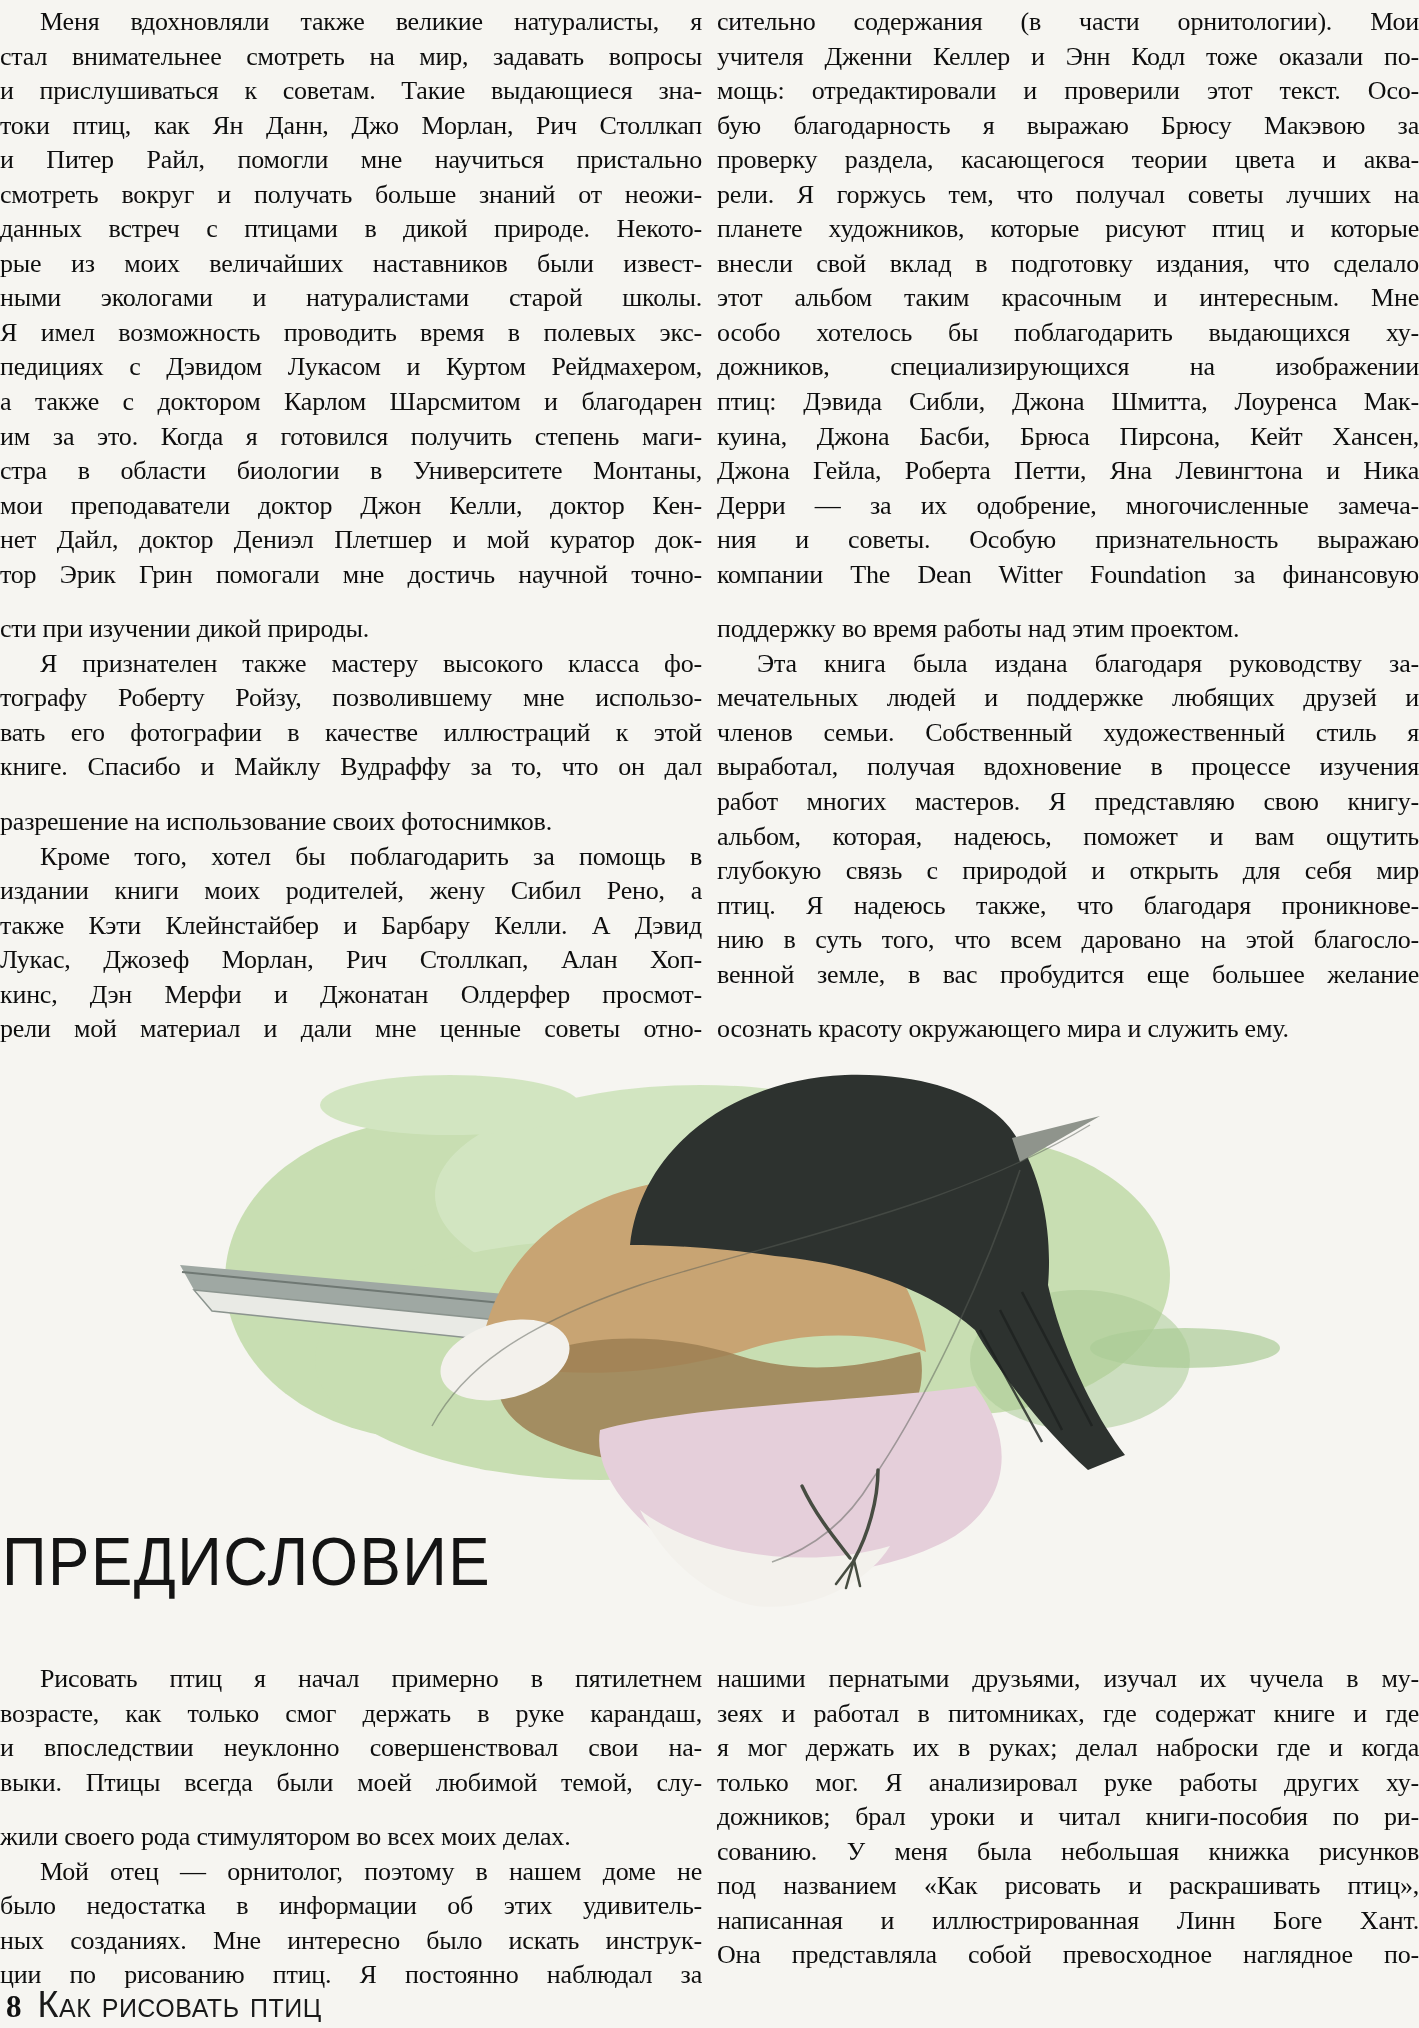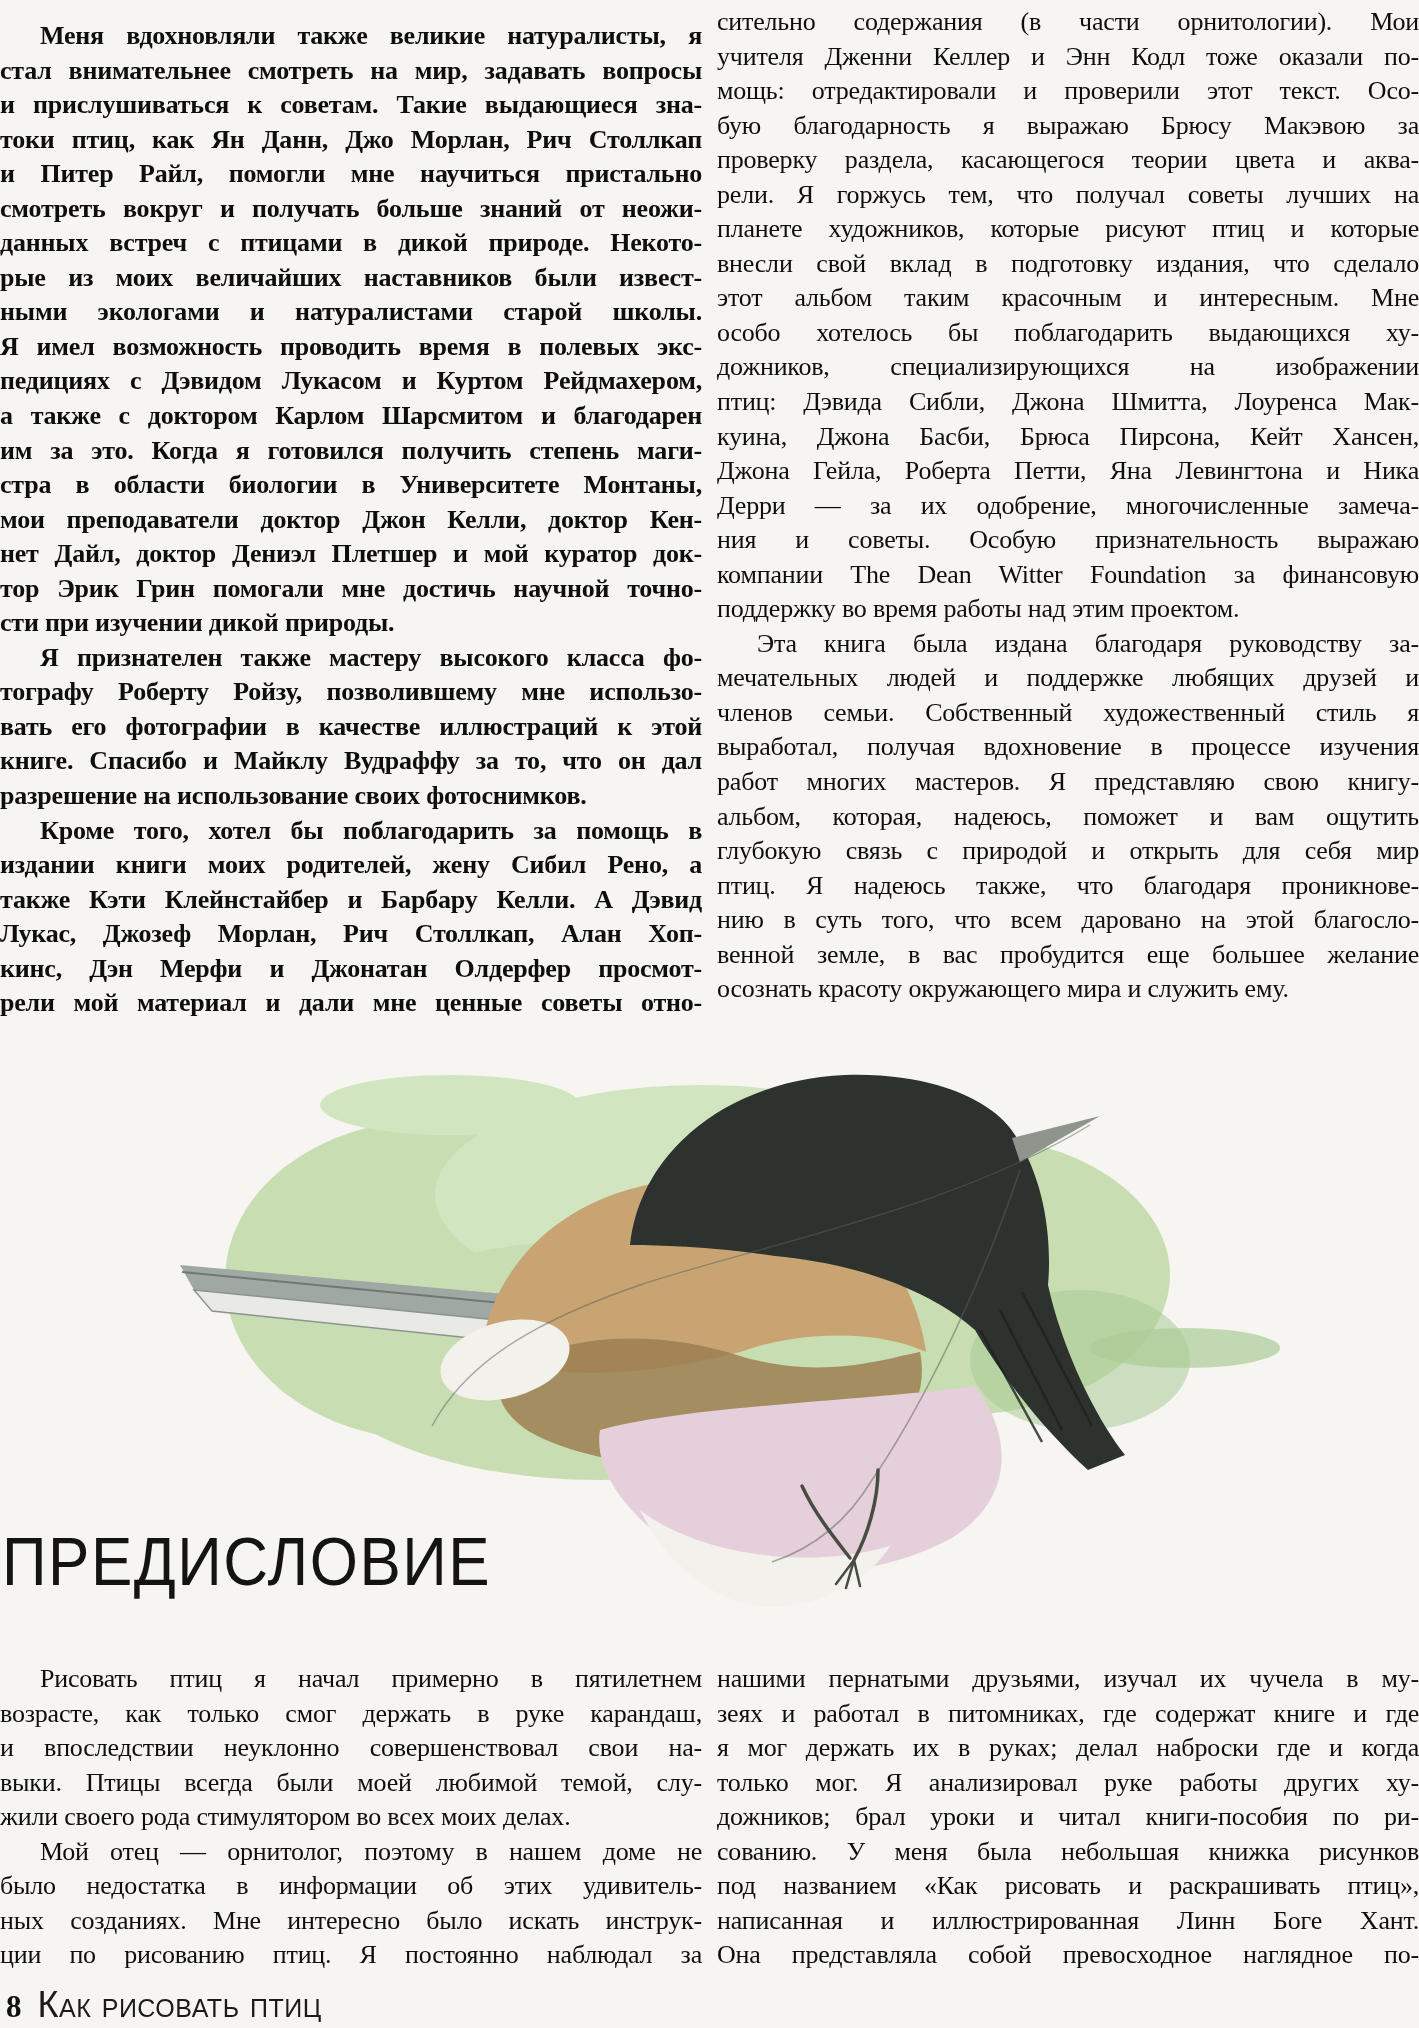--- a/index.html
+++ b/index.html
@@ -11,26 +11,26 @@
     font-family:"Liberation Serif", serif;
     overflow:hidden;
   }
   .col {
     position:absolute;
     width:702px;
     font-size:26px;
     line-height:34.55px;
     letter-spacing:-0.2px;
   }
-  #top-left    { left:0;     top:19px;font-weight:bold; }
+  #top-left    { left:0;     top:5px; }
   #top-right   { left:717px; top:5px; }
   #bottom-left { left:0;     top:1662px; }
   #bottom-right{ left:717px; top:1662px; }
   .line { text-align:justify; text-align-last:justify; white-space:normal; }
-  .line.end { text-align-last:left; }
+  .line.end { text-align-last:left;margin-top:20px; }
   .line.indent { text-indent:40px; }
   #illustration-wrap {
     position:absolute; left:0; top:1030px; width:1419px; height:580px;
   }
   #preface-heading {
     position:absolute; left:2px; top:1522px;
     font-family:"Liberation Sans", sans-serif;
     font-size:62px; font-weight:400; letter-spacing:1.5px;
     transform:scaleY(1.1); transform-origin:left top;
     color:#141414;

